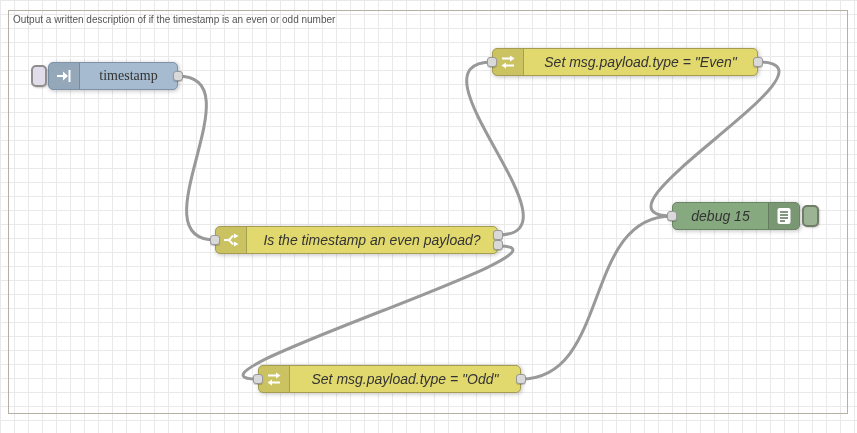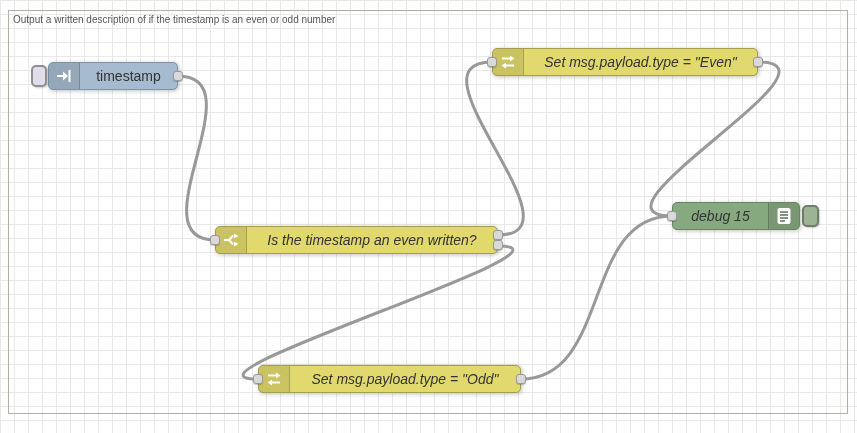--- a/index.html
+++ b/index.html
@@ -71,42 +71,42 @@
   <div class="comment">Output a written description of if the timestamp is an even or odd number</div>
 
   <svg class="wires">
     <path d="M178,76 C258,76 135,240 215,240"></path>
     <path d="M498,235 C588,235 402,62 492,62"></path>
     <path d="M498,246 C598,246 158,379 258,379"></path>
     <path d="M758,62 C856,62 574,216 672,216"></path>
     <path d="M521,379 C611,379 582,216 672,216"></path>
   </svg>
 
-  <div class="node node-inject" style="left:48px;top:62px;width:130px;">
+  <div class="node node-inject" style="left:48px;top:62px;width:130px;font-family:Liberation Serif, serif;">
     <div class="inject-btn"></div>
     <div class="icon-region icon-left">
       <svg width="18" height="18" viewBox="0 0 18 18">
         <path d="M2 9 h6" stroke="#fff" stroke-width="2" fill="none"></path>
         <path d="M8 4.5 L13 9 L8 13.5 Z" fill="#fff"></path>
         <path d="M14.5 3 v12" stroke="#fff" stroke-width="2" fill="none"></path>
       </svg>
     </div>
     <div class="label">timestamp</div>
     <div class="port port-out"></div>
   </div>
 
   <div class="node node-yellow" style="left:215px;top:226px;width:283px;">
     <div class="icon-region icon-left">
       <svg width="18" height="18" viewBox="0 0 18 18">
         <path d="M2 9 h4 C9 9 9 5 11.5 5 M6 9 C9 9 9 13 11.5 13" fill="none" stroke="#fff" stroke-width="2"></path>
         <path d="M12 2.5 L16.5 5 L12 7.5 Z" fill="#fff"></path>
         <path d="M12 10.5 L16.5 13 L12 15.5 Z" fill="#fff"></path>
       </svg>
     </div>
-    <div class="label italic">Is the timestamp an even written?</div>
+    <div class="label italic">Is the timestamp an even payload?</div>
     <div class="port port-out-1"></div>
     <div class="port port-out-2"></div>
     <div class="port port-in"></div>
   </div>
 
   <div class="node node-yellow" style="left:492px;top:48px;width:266px;">
     <div class="icon-region icon-left">
       <svg width="18" height="18" viewBox="0 0 18 18">
         <path d="M3 5.5 h8" stroke="#fff" stroke-width="2" fill="none"></path>
         <path d="M11 2.5 L15.5 5.5 L11 8.5 Z" fill="#fff"></path>

